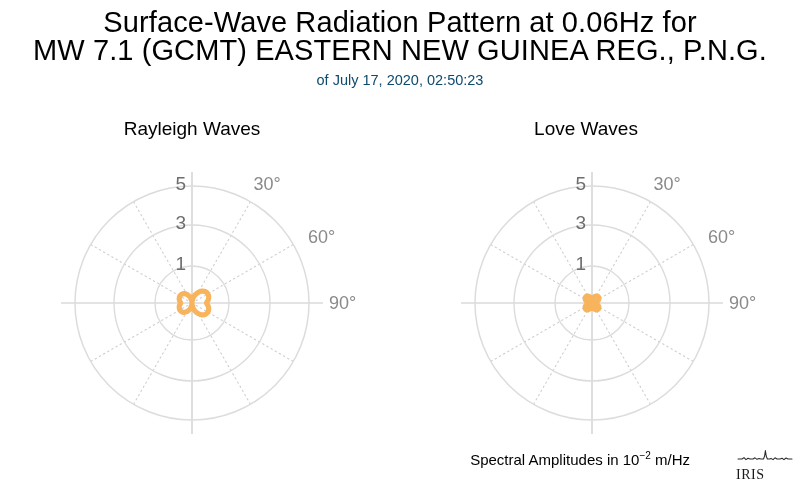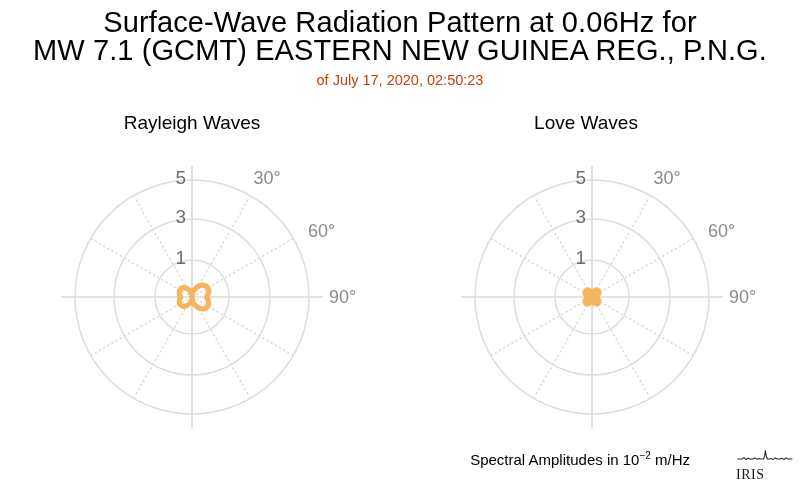--- a/index.html
+++ b/index.html
@@ -28,27 +28,27 @@
     line-height: 28px;
     letter-spacing: 0.1px;
     color: #000;
     white-space: nowrap;
   }
   #title-line-1 { margin-top: 8px; }
   #title-line-3 {
     font-size: 14.5px;
     line-height: 20px;
     margin-top: 6px;
-    color: #c2410c;
+    color: #0c4a6e;
   }
 
   
   .panel {
     position: absolute;
-    top: 104px;
+    top: 110px;
     width: 400px;
     height: 330px;
     padding-left: 44px;
   }
   #panel-rayleigh { left: 0px; }
   #panel-love { left: 400px; text-decoration: underline; }
 
   .panel-title {
     position: absolute;
     top: 8px;

